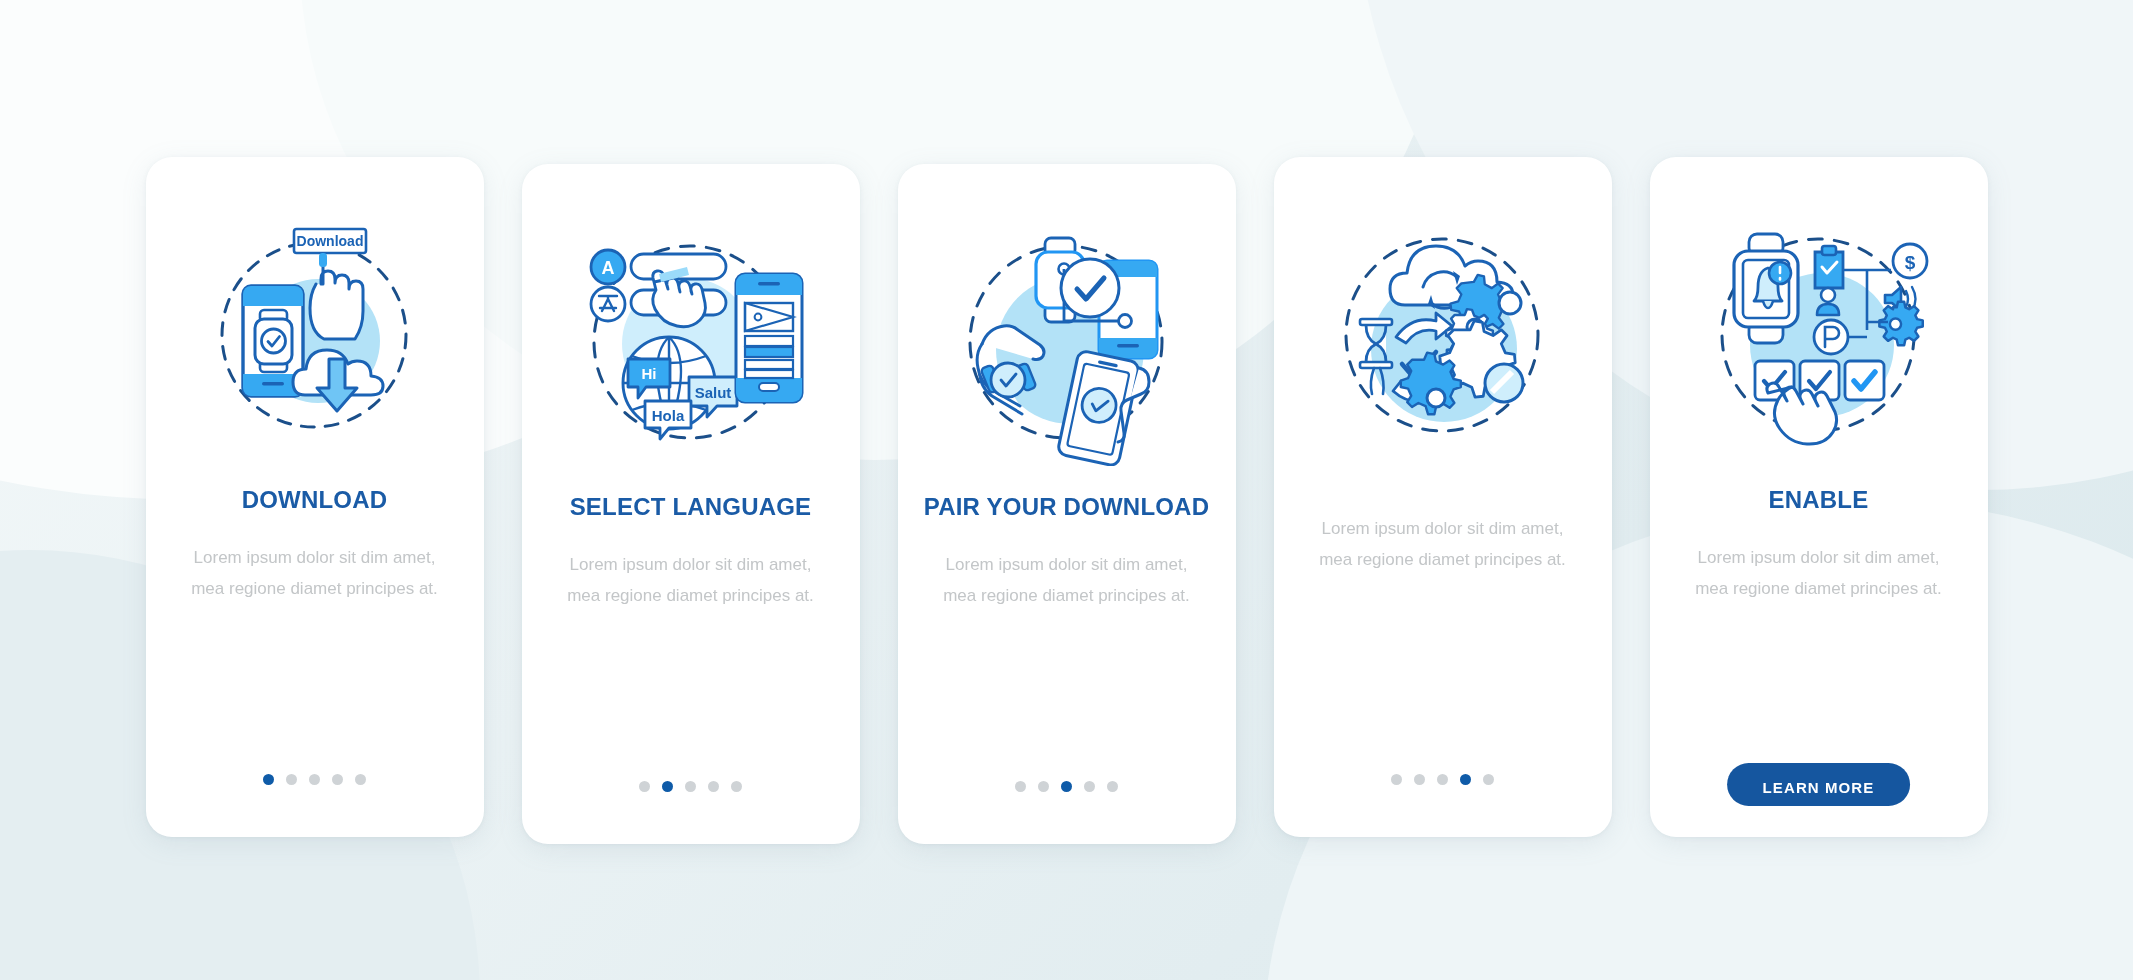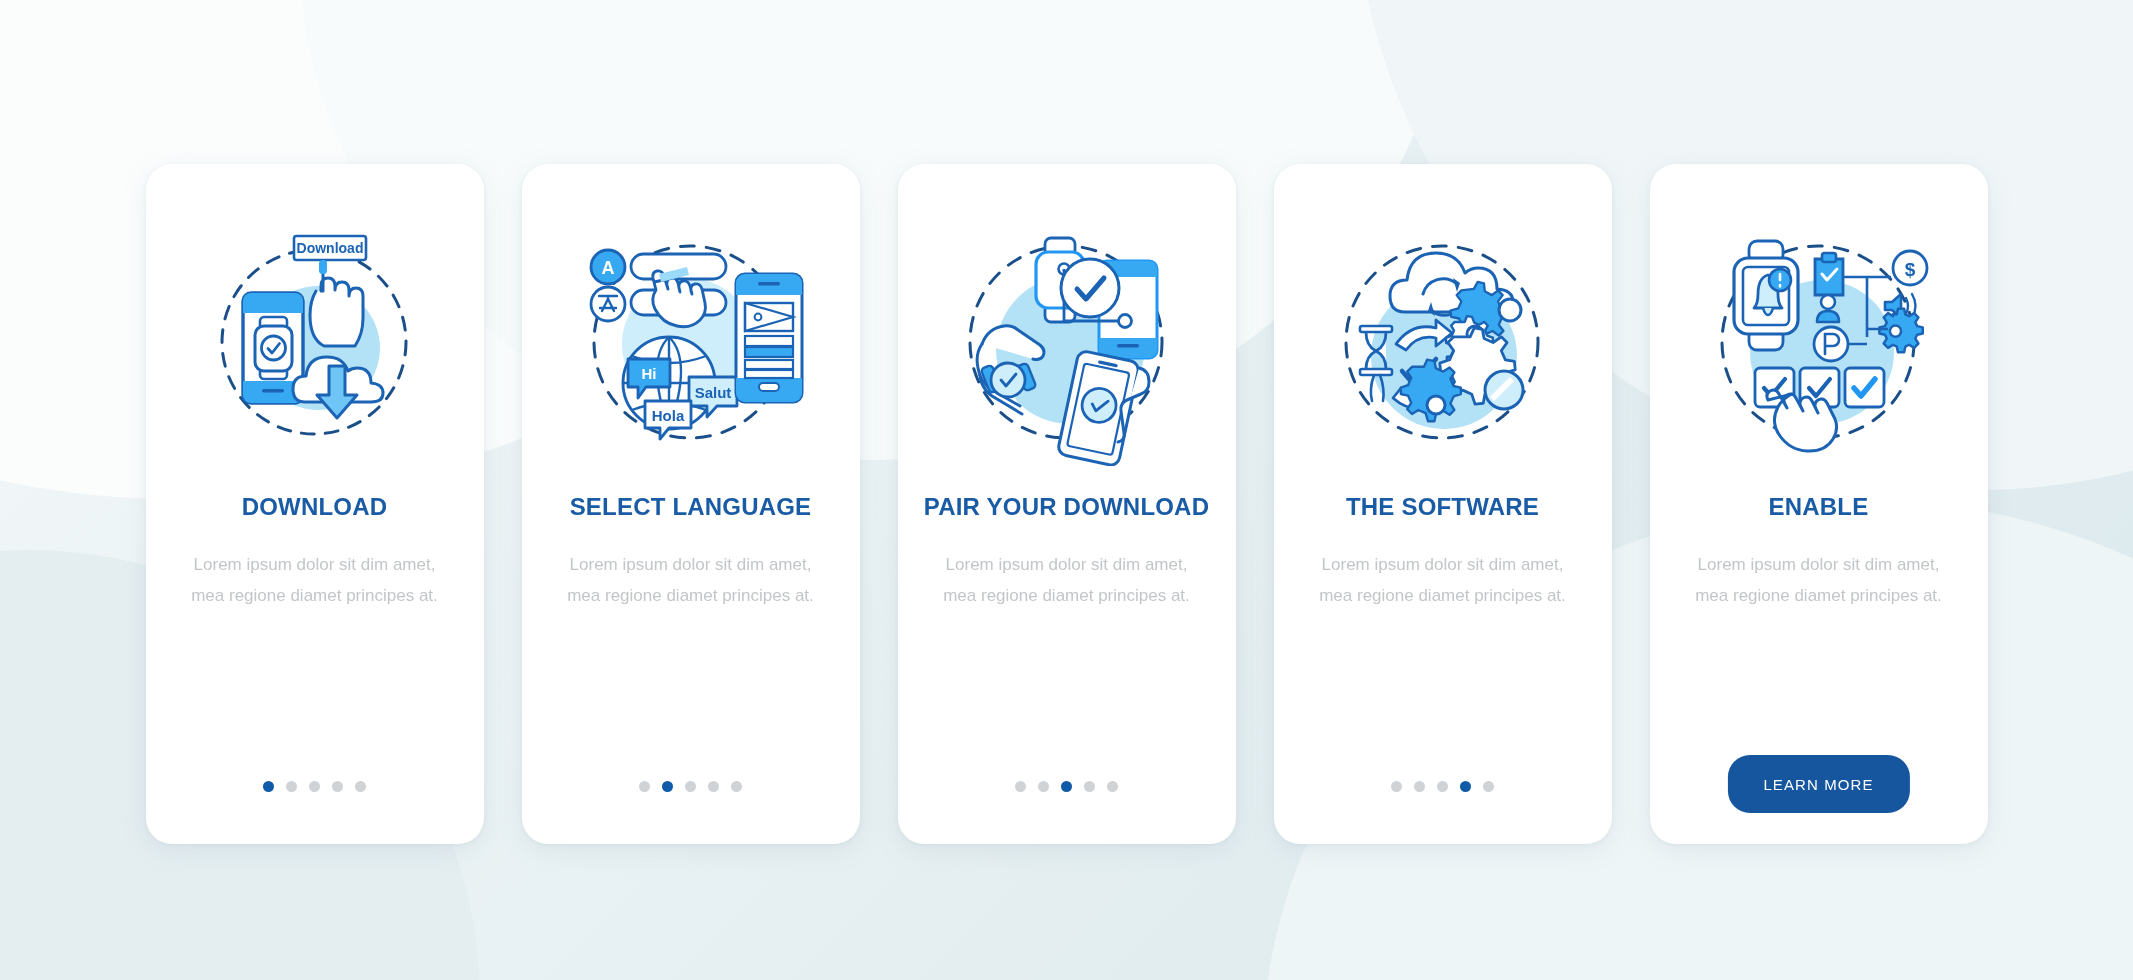--- a/index.html
+++ b/index.html
@@ -49,21 +49,21 @@
     justify-content: center;
     align-items: flex-start;
     gap: 0px;
     padding-top: 152px;
     height: 100%;
   }
   .card {
     position: relative;
     width: 338px;
     height: 680px;
-    margin: 12px 19px;
+    margin: 5px 19px;
     background: #ffffff;
     border-radius: 26px;
     box-shadow: 0 6px 26px rgba(120,150,160,0.13), 0 1px 4px rgba(120,150,160,0.10);
     display: flex;
     flex-direction: column;
     align-items: center;
     flex: none;
   }
   .card.offset { margin-top: 12px; }
 
@@ -104,26 +104,27 @@
   .learn-btn {
     position: absolute;
     bottom: 31px;
     left: 50%;
     transform: translateX(-50%);
     background: #15569f;
     color: #ffffff;
     border: none;
     border-radius: 22px;
     padding: 16px 36px;
-    height: 58px;
+    height: 43px;
     font-size: 15px;
     font-family: "Liberation Sans", sans-serif;
     letter-spacing: 1.1px;
     cursor: pointer;
     white-space: nowrap;
+    font-weight: bold;
   }
 </style>
 </head>
 <body>
 
 <div id="stage">
 
   <div class="blob" id="blob-top-left"></div>
   <div class="blob" id="blob-center-soft"></div>
   <div class="blob" id="blob-top-right"></div>
@@ -315,21 +316,20 @@
             <circle cx="186" cy="174" r="19" fill="#cfeefc" stroke="#1b63b5" stroke-width="3"></circle>
             <path d="M174 183 l20 -20" fill="none" stroke="#fff" stroke-width="6"></path>
           </g>
           <g>
             <path d="M110 196 l4 -9 l9 2 l2 9 l9 4 l8 -5 l6 6 l-5 8 l4 9 l9 2 l0 8 l-9 3 l-4 9 l5 8 l-6 6 l-8 -5 l-9 4 l-2 9 l-8 0 l-3 -10 l-9 -4 l-8 5 l-6 -6 l5 -8 l-4 -9 l-9 -2 l0 -8 l9 -3 l4 -9 l-5 -8 l6 -6 z" transform="translate(2,-38) scale(0.8) translate(20,40)" fill="#36a9f2" stroke="#1b63b5" stroke-width="3" stroke-linejoin="round"></path>
             <circle cx="118" cy="189" r="9" fill="#fff" stroke="#1b63b5" stroke-width="3"></circle>
           </g>
         </svg>
       </div>
       <div class="card-title">
-        <div>THE SOFTWARE</div>
       </div>
       <div class="card-body">Lorem ipsum dolor sit dim amet, mea regione diamet principes at.</div>
       <div class="dots">
         <span class="dot"></span>
         <span class="dot"></span>
         <span class="dot"></span>
         <span class="dot active"></span>
         <span class="dot"></span>
       </div>
     </div>

